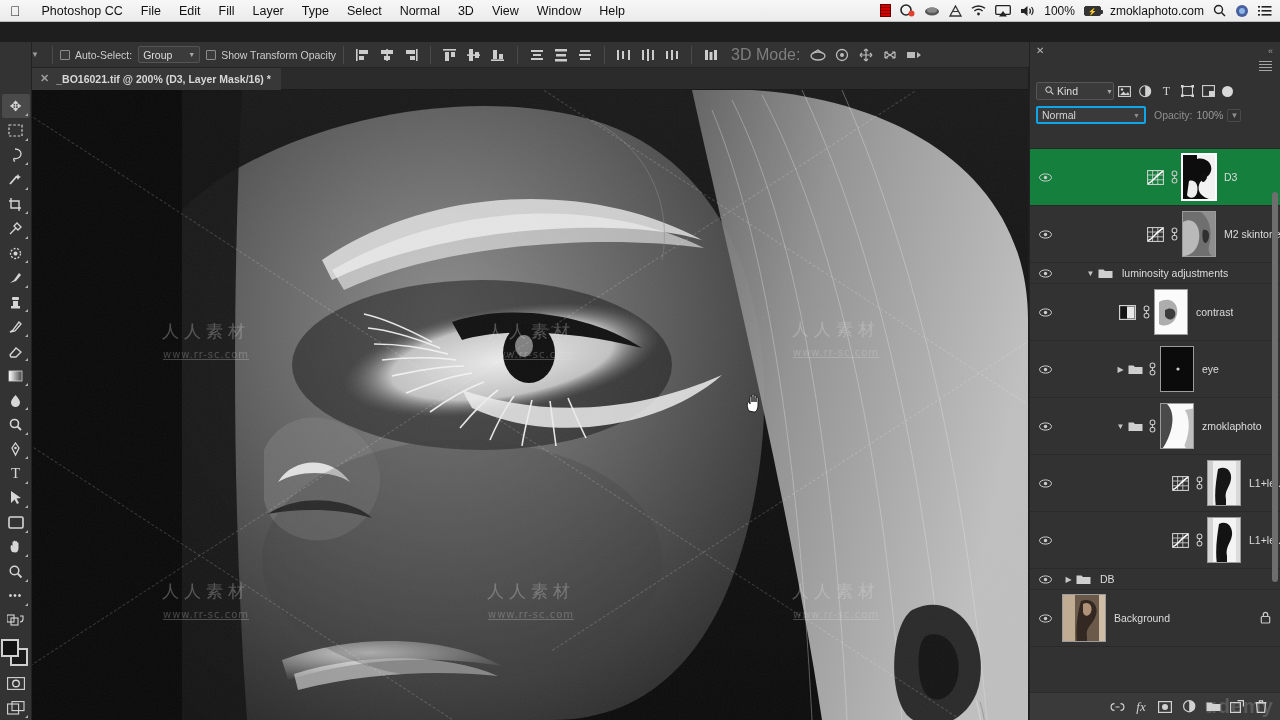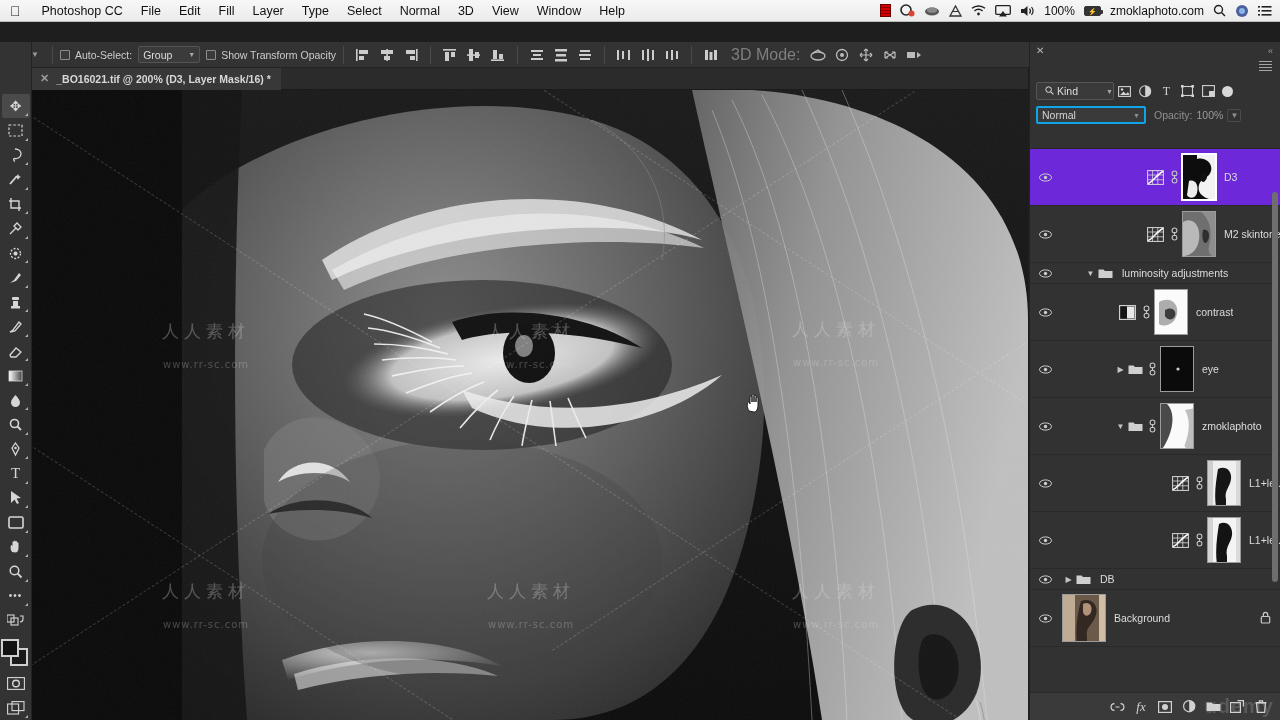--- a/index.html
+++ b/index.html
@@ -74,21 +74,21 @@
 
   
   .canvas{position:absolute;left:32px;top:90px;width:996px;height:630px;overflow:hidden;background:#2a2a2a;}
   .photo{position:absolute;left:0;top:0;width:996px;height:630px;}
   .cursor-hand{position:absolute;left:713px;top:303px;width:18px;height:20px;font-size:16px;color:#fff;
      text-shadow:0 0 2px #000,0 0 1px #000;line-height:20px;}
 
   
   .wm{position:absolute;color:rgba(225,225,225,0.30);font-size:17px;letter-spacing:5px;
       text-align:center;pointer-events:none;white-space:nowrap;font-family:"DejaVu Sans",sans-serif;}
-  .wm small{display:block;font-size:10px;letter-spacing:1px;margin-top:16px;opacity:.85;}
+  .wm small{display:block;font-size:10px;letter-spacing:1px;margin-top:6px;opacity:.85;text-decoration:underline;}
   .diag{position:absolute;pointer-events:none;border-top:1px dashed rgba(255,255,255,0.18);
         transform-origin:0 0;}
 
   
   .panel{position:absolute;left:1029px;top:42px;width:251px;height:678px;background:#323232;border-left:1px solid #222;}
   .pnl-close{position:absolute;left:6px;top:3px;color:#b8b8b8;font-size:10px;}
   .pnl-collapse{position:absolute;right:7px;top:4px;color:#9a9a9a;font-size:9px;}
   .ptabs{position:absolute;left:0;top:14px;width:251px;height:22px;display:flex;align-items:flex-end;padding-left:8px;}
   .ptab{padding:0 10px;height:20px;line-height:20px;font-size:11px;color:#8d8d8d;}
   .ptab.active{color:#e6e6e6;font-weight:bold;background:#3c3c3c;}
@@ -106,21 +106,21 @@
      background:#3a3a3a;border:2px solid #0ea5e9;border-radius:2px;padding:0 4px;color:#d5d5d5;font-size:10.5px;}
   .lbl{color:#8f8f8f;font-size:10.5px;margin-left:8px;}
   .val{color:#9a9a9a;font-size:10.5px;margin-left:4px;}
   .stepper{color:#8f8f8f;font-size:8px;margin-left:4px;border:1px solid #4a4a4a;padding:1px 2px;border-radius:2px;}
 
   .lrow{position:absolute;left:0;top:84px;width:251px;height:22px;display:flex;align-items:center;padding:0 6px;margin-top:20px;}
   .lockicon{width:19px;height:18px;display:flex;align-items:center;justify-content:center;color:#cfcfcf;font-size:11px;}
 
   .layerlist{position:absolute;left:0;top:106px;width:251px;height:586px;overflow:hidden;border-top:1px solid #272727;}
   .layer{position:relative;height:56px;display:flex;align-items:center;border-bottom:1px solid #2a2a2a;padding-left:4px;}
-  .layer.selected{background:#6d28d9;}
+  .layer.selected{background:#15803d;}
   .layer.group-row{height:21px;}
   .eye{width:22px;display:flex;align-items:center;justify-content:center;color:#cdcdcd;font-size:11px;flex:0 0 22px;}
   .indent{flex:0 0 0px;}
   .twisty{width:13px;color:#c4c4c4;font-size:8px;flex:0 0 13px;display:flex;align-items:center;justify-content:center;}
   .folder{width:17px;flex:0 0 17px;color:#cfcfcf;font-size:12px;display:flex;align-items:center;justify-content:center;}
   .adjico{width:22px;flex:0 0 22px;display:flex;align-items:center;justify-content:center;color:#d8d8d8;}
   .linkico{width:16px;flex:0 0 16px;color:#c4c4c4;font-size:11px;display:flex;align-items:center;justify-content:center;}
   .thumb{width:34px;height:46px;flex:0 0 34px;border:1px solid #9b9b9b;background:#111;overflow:hidden;position:relative;}
   .thumb.sel{outline:2px solid #fff;outline-offset:-1px;}
   .lname{margin-left:8px;color:#dcdcdc;font-size:10.5px;white-space:nowrap;overflow:hidden;}

